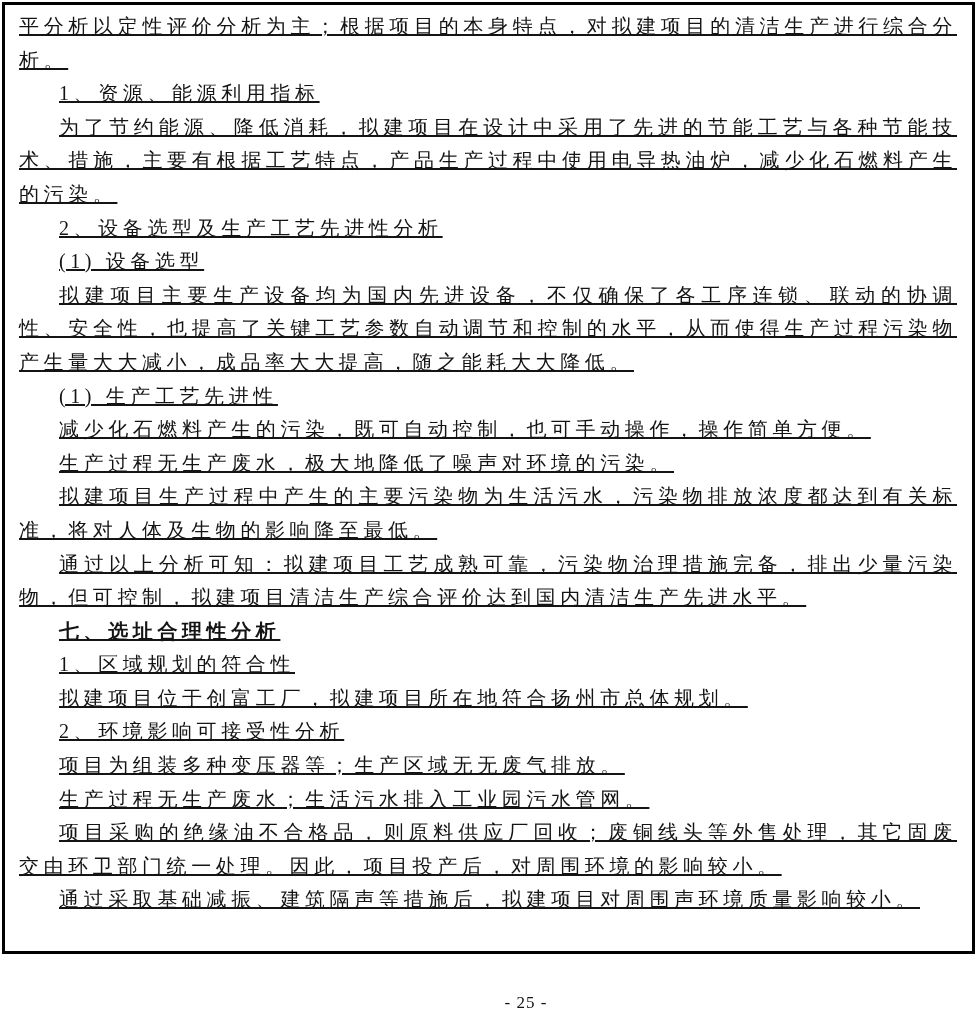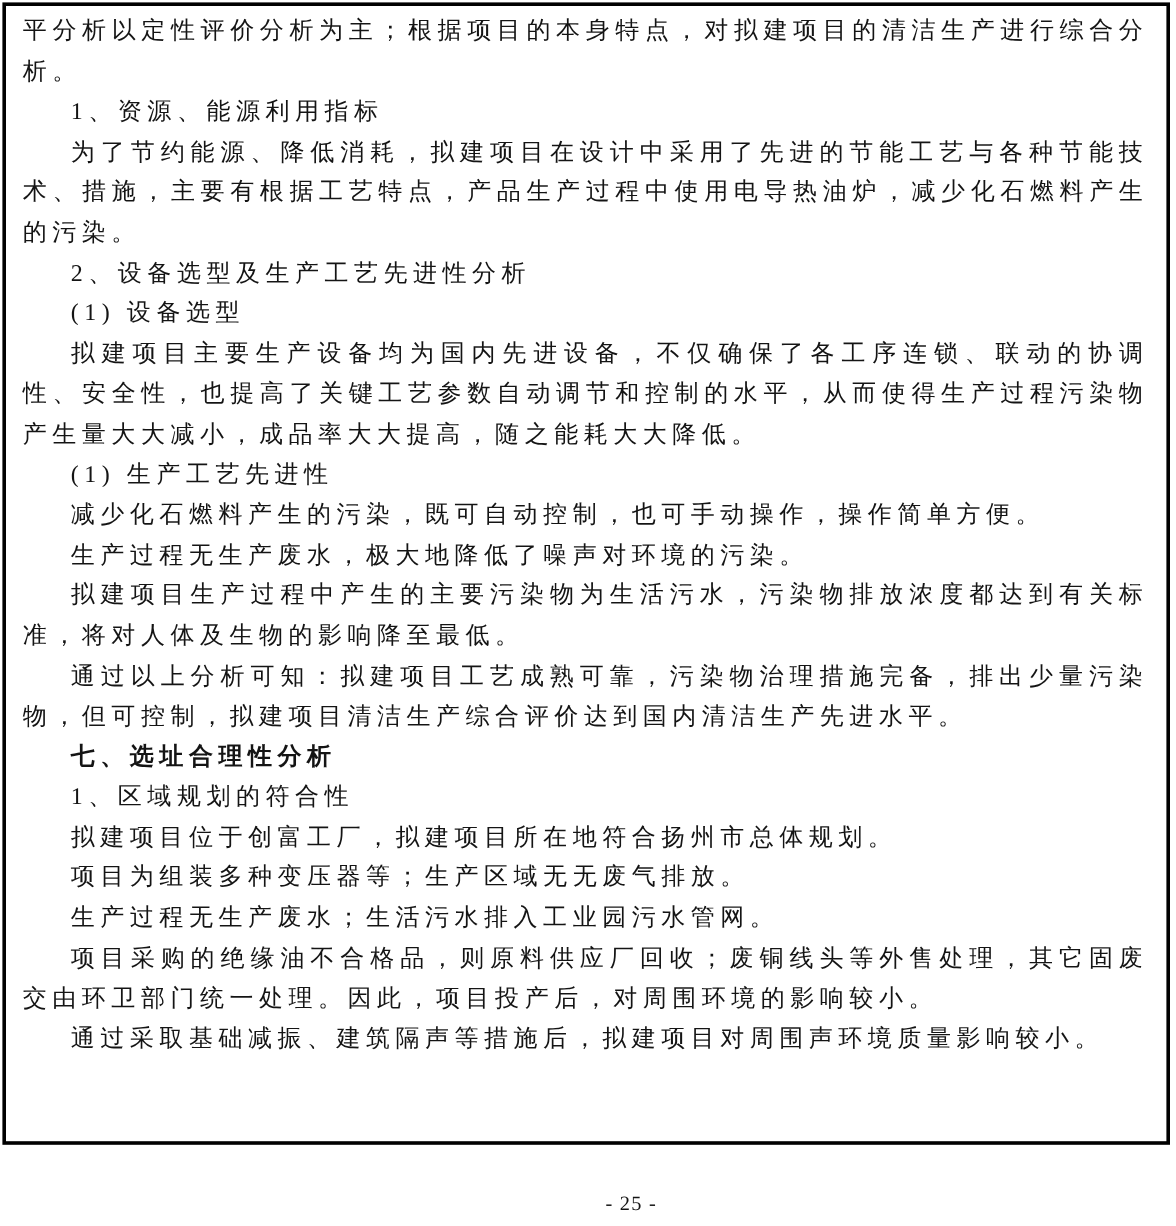--- a/index.html
+++ b/index.html
@@ -29,20 +29,21 @@
   }
   .doc-text p {
     margin: 0;
     font-size: 20px;
     line-height: 33.6px;
     letter-spacing: 4.6px;
     text-align: justify;
     text-justify: inter-character;
     text-indent: 2em;
     word-break: break-all;
+    text-decoration: underline;
   }
   .doc-text p.no-indent {
     text-indent: 0;
   }
   .doc-text p.bold-heading {
     font-weight: 700;
   }
   .footer {
     position: absolute;
     left: 0;
@@ -68,20 +69,21 @@
       <p>(1) 设备选型</p>
       <p>拟建项目主要生产设备均为国内先进设备，不仅确保了各工序连锁、联动的协调性、安全性，也提高了关键工艺参数自动调节和控制的水平，从而使得生产过程污染物产生量大大减小，成品率大大提高，随之能耗大大降低。</p>
       <p>(1) 生产工艺先进性</p>
       <p>减少化石燃料产生的污染，既可自动控制，也可手动操作，操作简单方便。</p>
       <p>生产过程无生产废水，极大地降低了噪声对环境的污染。</p>
       <p>拟建项目生产过程中产生的主要污染物为生活污水，污染物排放浓度都达到有关标准，将对人体及生物的影响降至最低。</p>
       <p>通过以上分析可知：拟建项目工艺成熟可靠，污染物治理措施完备，排出少量污染物，但可控制，拟建项目清洁生产综合评价达到国内清洁生产先进水平。</p>
       <p class="bold-heading">七、选址合理性分析</p>
       <p>1、区域规划的符合性</p>
       <p>拟建项目位于创富工厂，拟建项目所在地符合扬州市总体规划。</p>
+      <p>2、环境影响可接受性分析</p>
       <p>项目为组装多种变压器等；生产区域无无废气排放。</p>
       <p>生产过程无生产废水；生活污水排入工业园污水管网。</p>
       <p>项目采购的绝缘油不合格品，则原料供应厂回收；废铜线头等外售处理，其它固废交由环卫部门统一处理。因此，项目投产后，对周围环境的影响较小。</p>
       <p>通过采取基础减振、建筑隔声等措施后，拟建项目对周围声环境质量影响较小。</p>
     </div>
   </div>
   <div class="footer">- 25 -</div>
 </div>
 
 </body></html>

